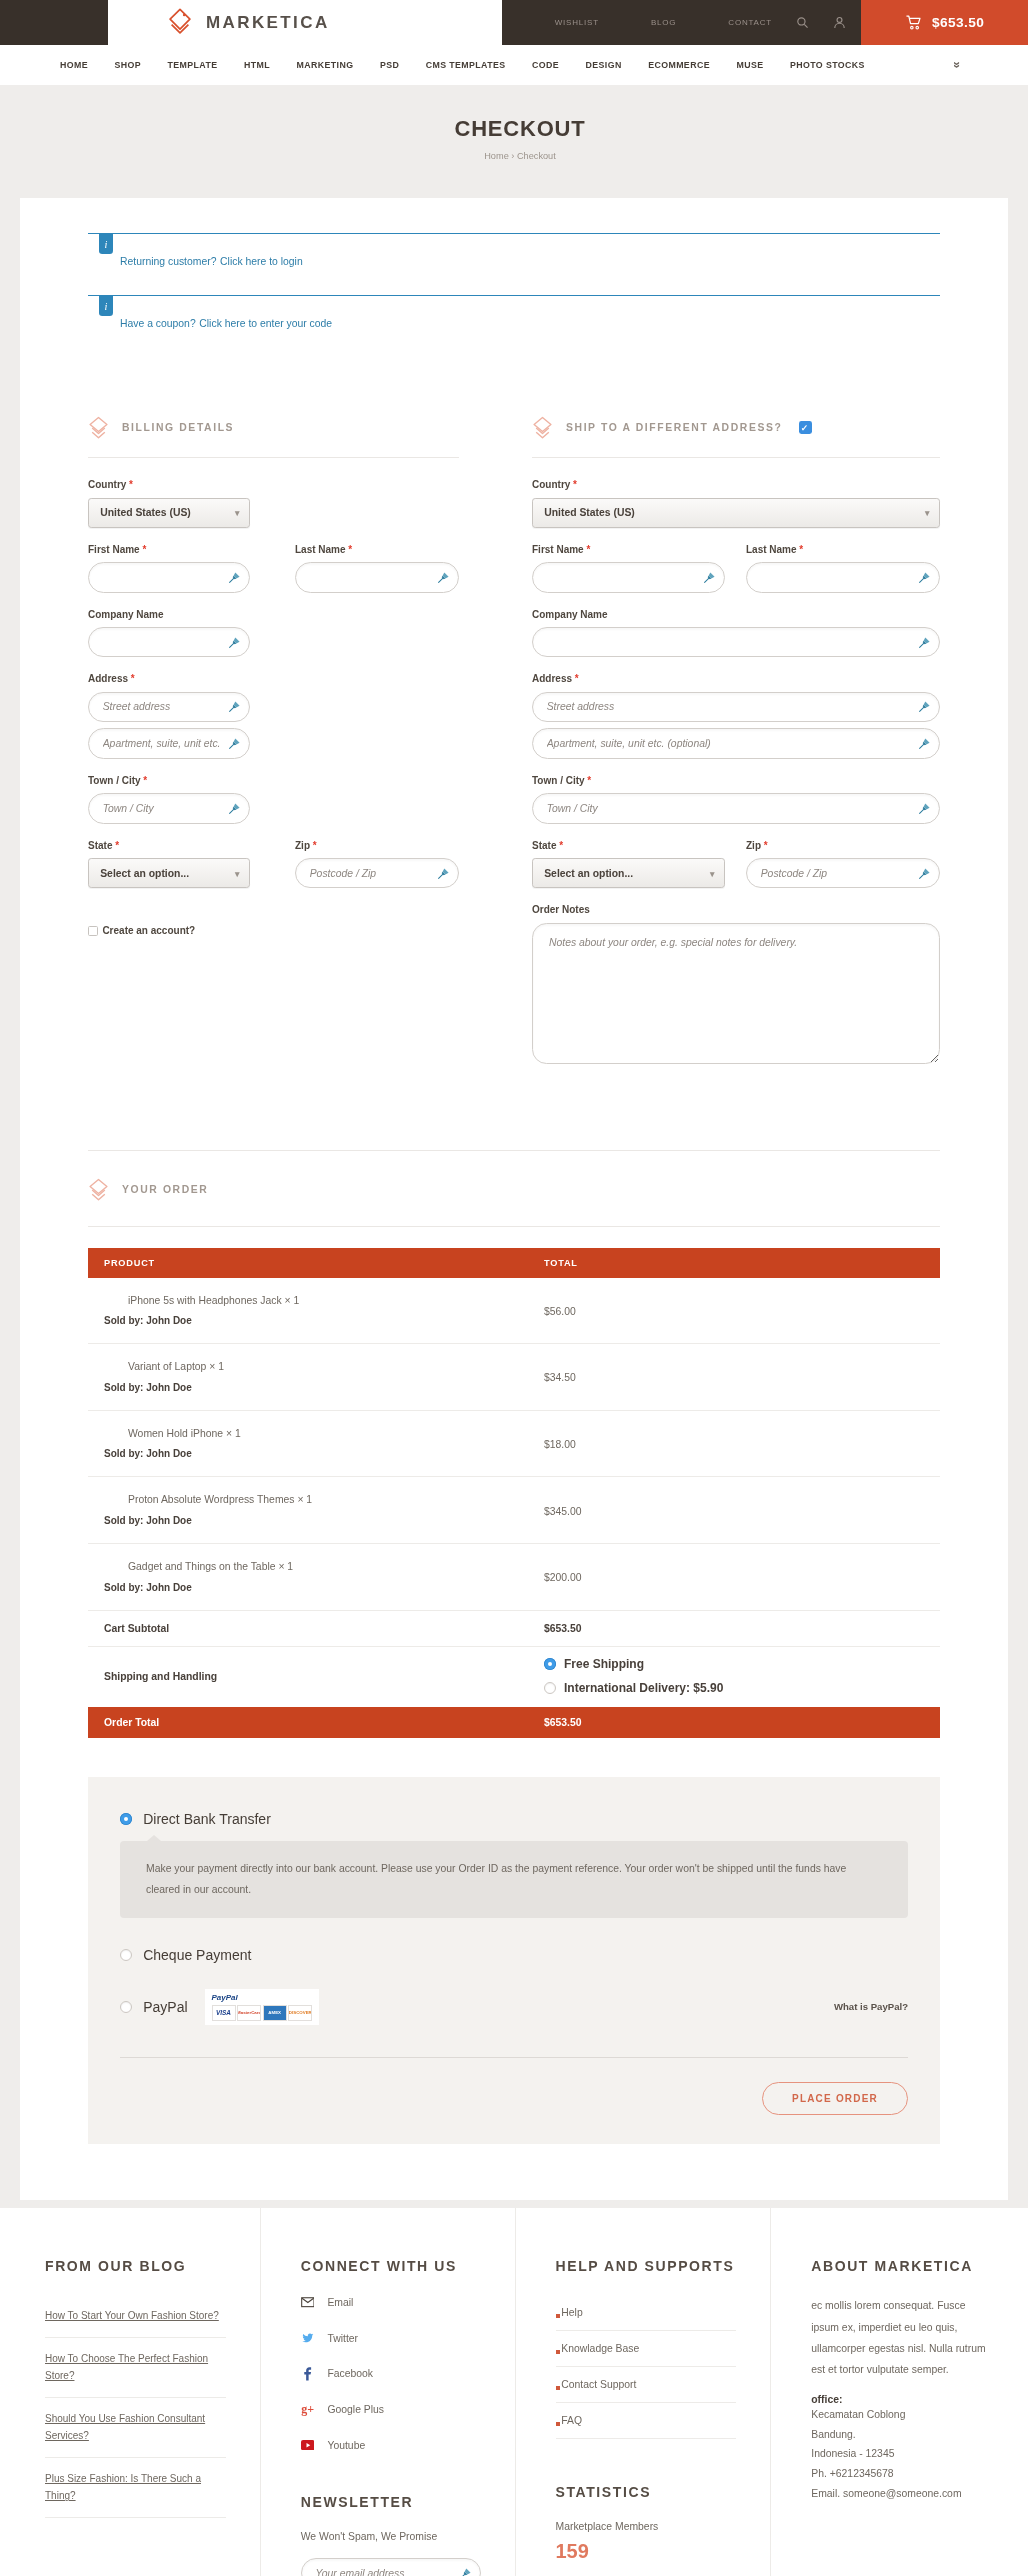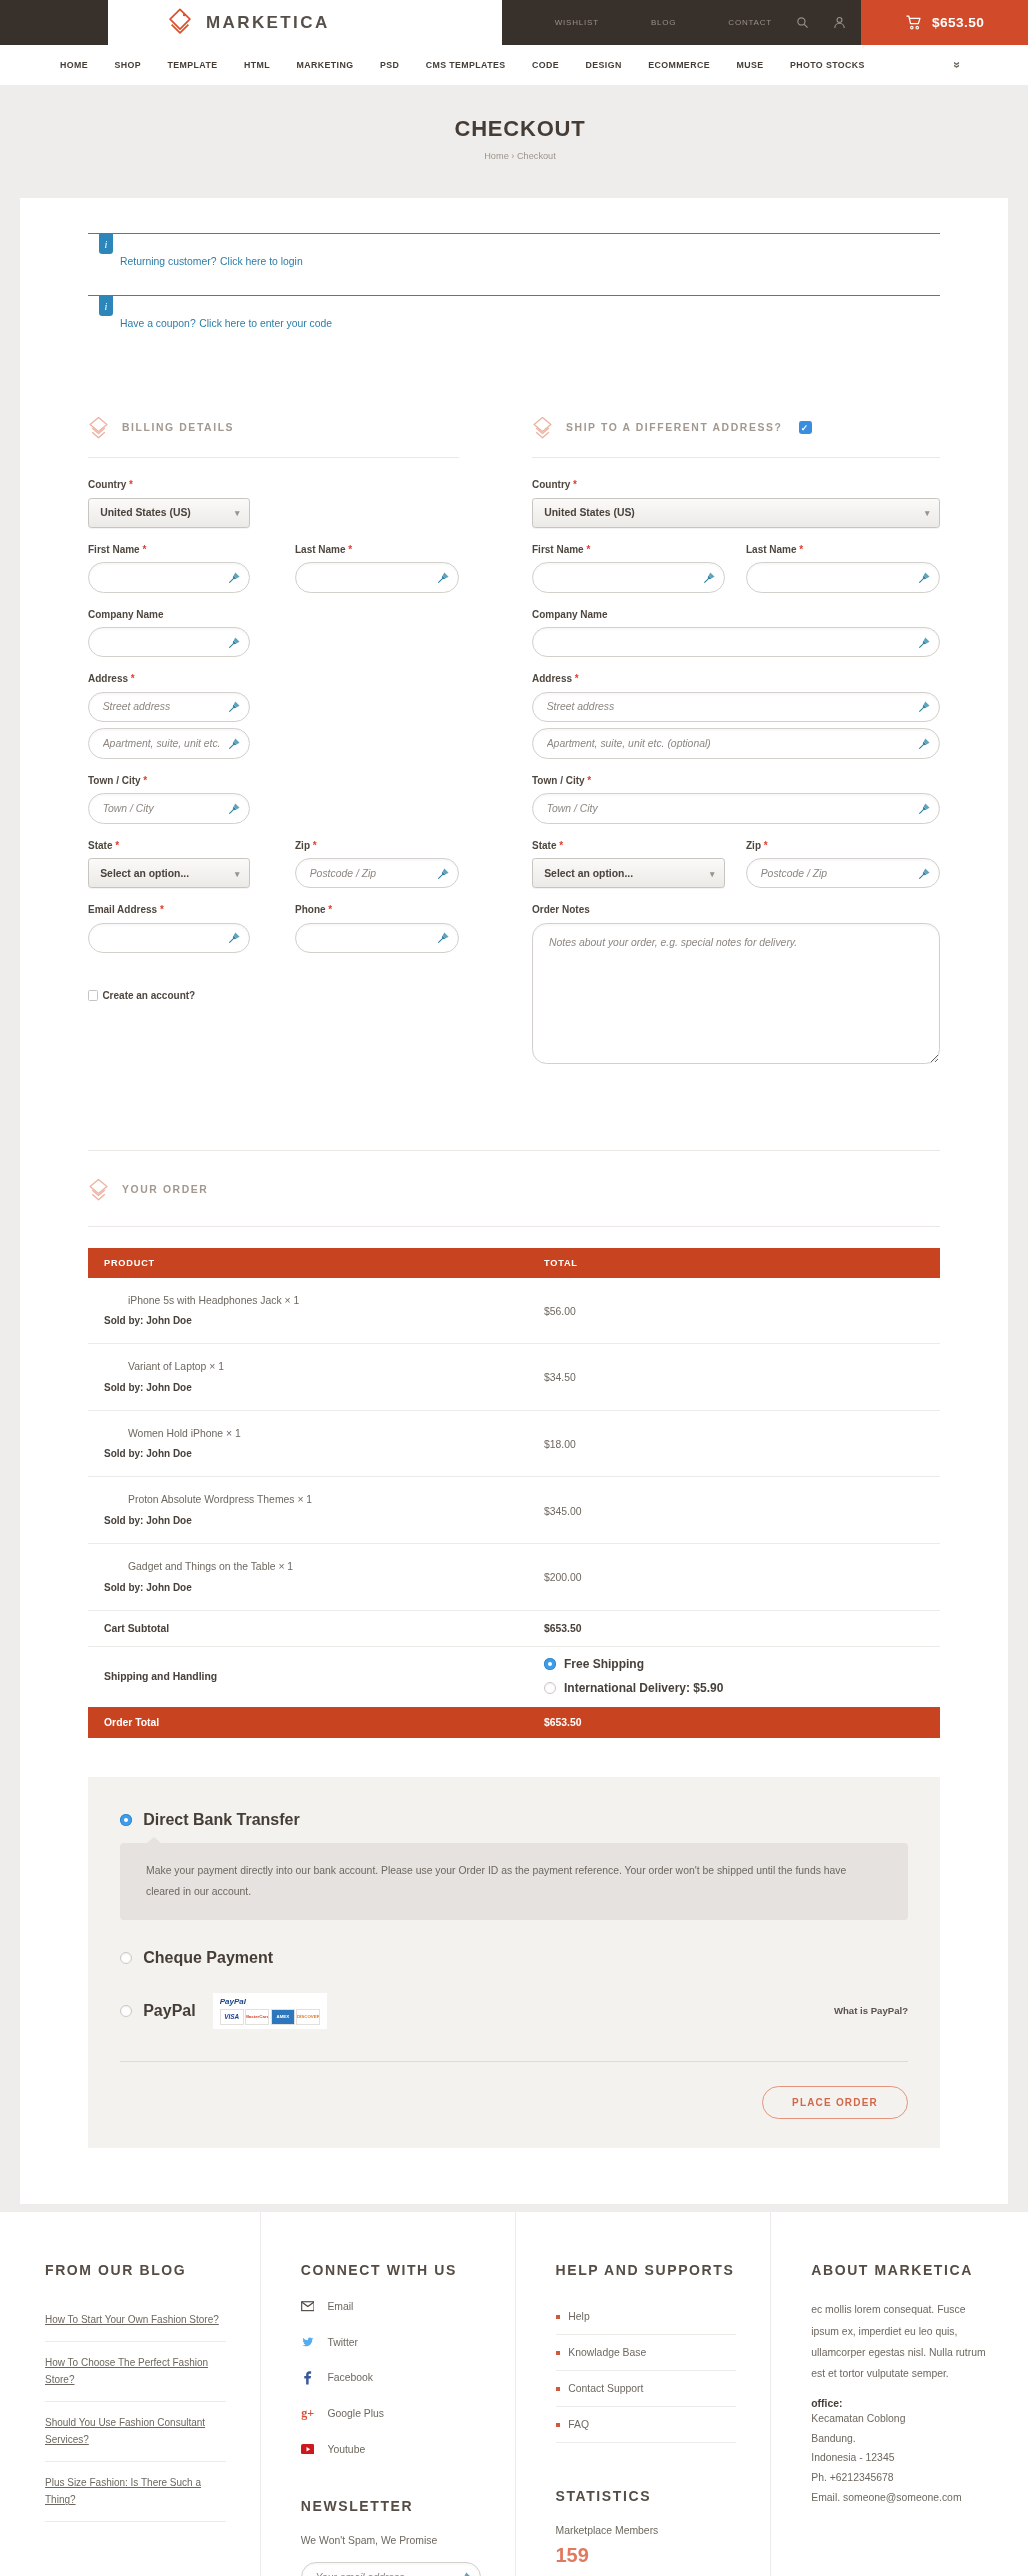--- a/index.html
+++ b/index.html
@@ -93,21 +93,21 @@
   .radio { width:12px; height:12px; border-radius:50%; position:relative; flex:0 0 12px; }
   .radio.on { background:#3f9ce8; box-shadow:0 0 0 0.8px #2f85cc inset; }
   .radio.on::after { content:""; position:absolute; left:4px; top:4px; width:4px; height:4px;
                      border-radius:50%; background:#fff; }
   .radio.off { background:#fff; border:0.8px solid #ccc7c2; box-shadow:inset 0 0.8px 1.6px rgba(0,0,0,.08); }
   .ototal { display:flex; align-items:center; height:30.5px; background:#c8431f; color:#fff;
             font-size:10.4px; font-weight:bold; }
   
   .paypanel { margin-top:39px; background:#f4f2ef; padding:34px 32px 0; }
   .pm-row { display:flex; align-items:center; gap:11.2px; }
-  .pm-label { font-size:16px; font-weight:bold; color:#453d36; cursor:pointer; }
+  .pm-label { font-size:14px; font-weight:normal; color:#453d36; cursor:pointer; }
   .pm-bubble { position:relative; margin:14.5px 0 29px; background:#e5e2df; border-radius:4px;
                padding:17.7px 26px; font-size:10.4px; line-height:2; color:#6e675f; }
   .pm-bubble::before { content:""; position:absolute; top:-6.4px; left:27px;
                        border-left:7.2px solid transparent; border-right:7.2px solid transparent;
                        border-bottom:6.4px solid #e5e2df; }
   .pm-cheque { margin-bottom:26px; }
   .paypal-box { background:#fff; padding:4px 6.4px; margin-left:6.4px; }
   .paypal-logo { color:#1b4586; font-weight:bold; font-style:italic; font-size:8px; }
   .ptiles { display:flex; gap:1.6px; margin-top:2.4px; }
   .ptile { width:24px; height:16px; border:0.8px solid #e2dfdc; background:#fff; overflow:hidden;
@@ -131,21 +131,21 @@
   .fcol3 { width:256px; border-left:0.8px solid #edebe8; }
   .fcol4 { width:258px; border-left:0.8px solid #edebe8; }
   .fhead { font-size:14px; font-weight:bold; letter-spacing:1.6px; color:#554c44; margin-bottom:21px; }
   .blog-item { padding:12px 0; border-bottom:0.8px solid #edebe8; font-size:10px; line-height:1.75;
                color:#6e675f; cursor:pointer;text-decoration:underline; }
   .soc-item { display:flex; align-items:center; gap:13px; margin-bottom:22px; font-size:10.4px; color:#6e675f; cursor:pointer; }
   .soc-icon { width:13.7px; height:13.7px; display:flex; align-items:center; justify-content:center; }
   .gplus-glyph { color:#dd4b39; font-weight:bold; font-size:12px; font-family:"Liberation Serif", serif; }
   .nl-head { margin-top:42px; }
   .nl-note { font-size:10.4px; color:#6e675f; margin-bottom:16px; }
-  .help-item { display:flex; align-items:center; gap:8px; padding:12px 0; border-bottom:0.8px solid #edebe8;
+  .help-item { display:flex; align-items:flex-end; gap:1px; padding:12px 0; border-bottom:0.8px solid #edebe8;
                font-size:10.4px; color:#6e675f; cursor:pointer; }
   .bullet { width:4.8px; height:4.8px; background:#d0593b; flex:0 0 4.8px; }
   .stats-head { margin-top:45px; }
   .stat-label { font-size:10.4px; color:#6e675f; margin-top:19px; }
   .stat-value { font-size:20px; font-weight:bold; color:#e07a5f; margin-top:8px; }
   .about-text { font-size:10.4px; line-height:2.05; color:#6e675f; }
   .office-label { font-size:10.4px; font-weight:bold; color:#453d36; margin-top:13px; }
   .office-line { font-size:10.4px; line-height:1.9; color:#6e675f; }
 </style>
 </head>
@@ -323,42 +323,20 @@
           <div class="pill"><input placeholder="Postcode / Zip" style="">
             <svg class="pen" viewBox="0 0 20 20">
                 <path d="M2.5 17.5 L9.5 10.5" stroke="#2e7d9e" stroke-width="1.6" stroke-linecap="round" fill="none"></path>
                 <path d="M8.6 7.2 L12.8 11.4 L10.2 12.8 L7.2 9.8 Z" fill="#2e7d9e"></path>
                 <path d="M11.3 2.2 L17.8 8.7 L12.8 11.4 L8.6 7.2 Z" fill="#5fa3bd"></path>
               </svg>
           </div>
         </div>
       </div>
 
-      <div class="frow">
-        <div class="fgroup w-b">
-          <div class="flabel req">Email Address</div>
-          <div class="pill"><input style="">
-            <svg class="pen" viewBox="0 0 20 20">
-                <path d="M2.5 17.5 L9.5 10.5" stroke="#2e7d9e" stroke-width="1.6" stroke-linecap="round" fill="none"></path>
-                <path d="M8.6 7.2 L12.8 11.4 L10.2 12.8 L7.2 9.8 Z" fill="#2e7d9e"></path>
-                <path d="M11.3 2.2 L17.8 8.7 L12.8 11.4 L8.6 7.2 Z" fill="#5fa3bd"></path>
-              </svg>
-          </div>
-        </div>
-        <div class="fgroup w-b2">
-          <div class="flabel req">Phone</div>
-          <div class="pill"><input style="">
-            <svg class="pen" viewBox="0 0 20 20">
-                <path d="M2.5 17.5 L9.5 10.5" stroke="#2e7d9e" stroke-width="1.6" stroke-linecap="round" fill="none"></path>
-                <path d="M8.6 7.2 L12.8 11.4 L10.2 12.8 L7.2 9.8 Z" fill="#2e7d9e"></path>
-                <path d="M11.3 2.2 L17.8 8.7 L12.8 11.4 L8.6 7.2 Z" fill="#5fa3bd"></path>
-              </svg>
-          </div>
-        </div>
-      </div>
 
       <div class="cb-row">
         <span class="cb"></span>
         <span class="cb-label">Create an account?</span>
       </div>
     </div>
 
     <div class="col-shipping">
       <div class="sec-head">
         <svg width="21" height="24" viewBox="0 0 30 34">

